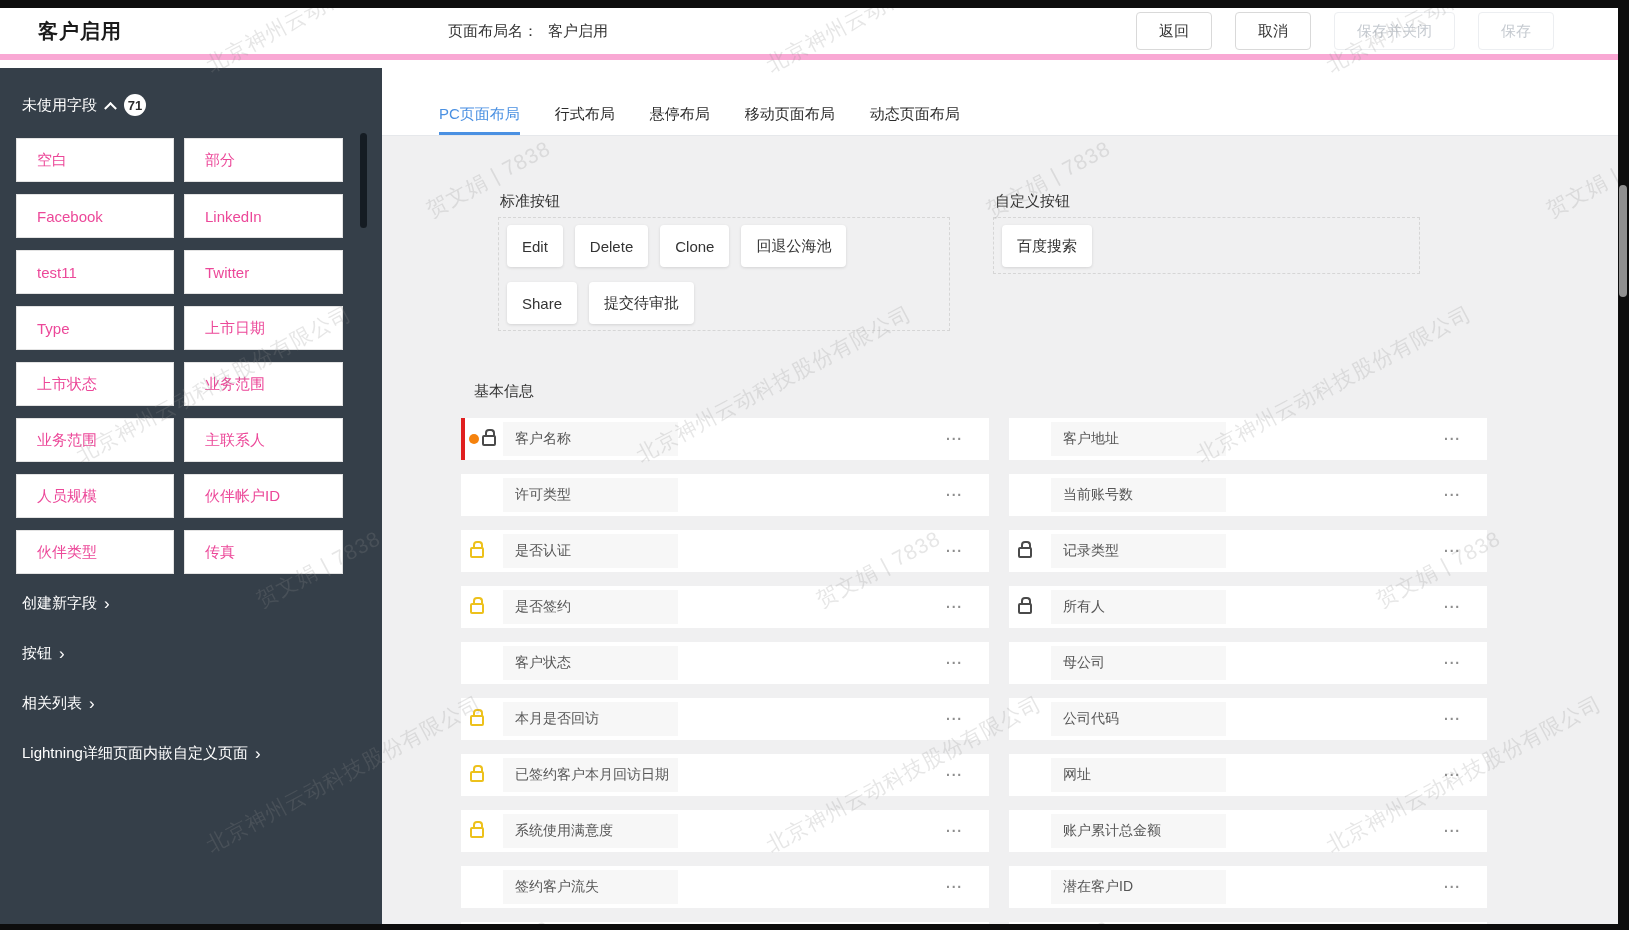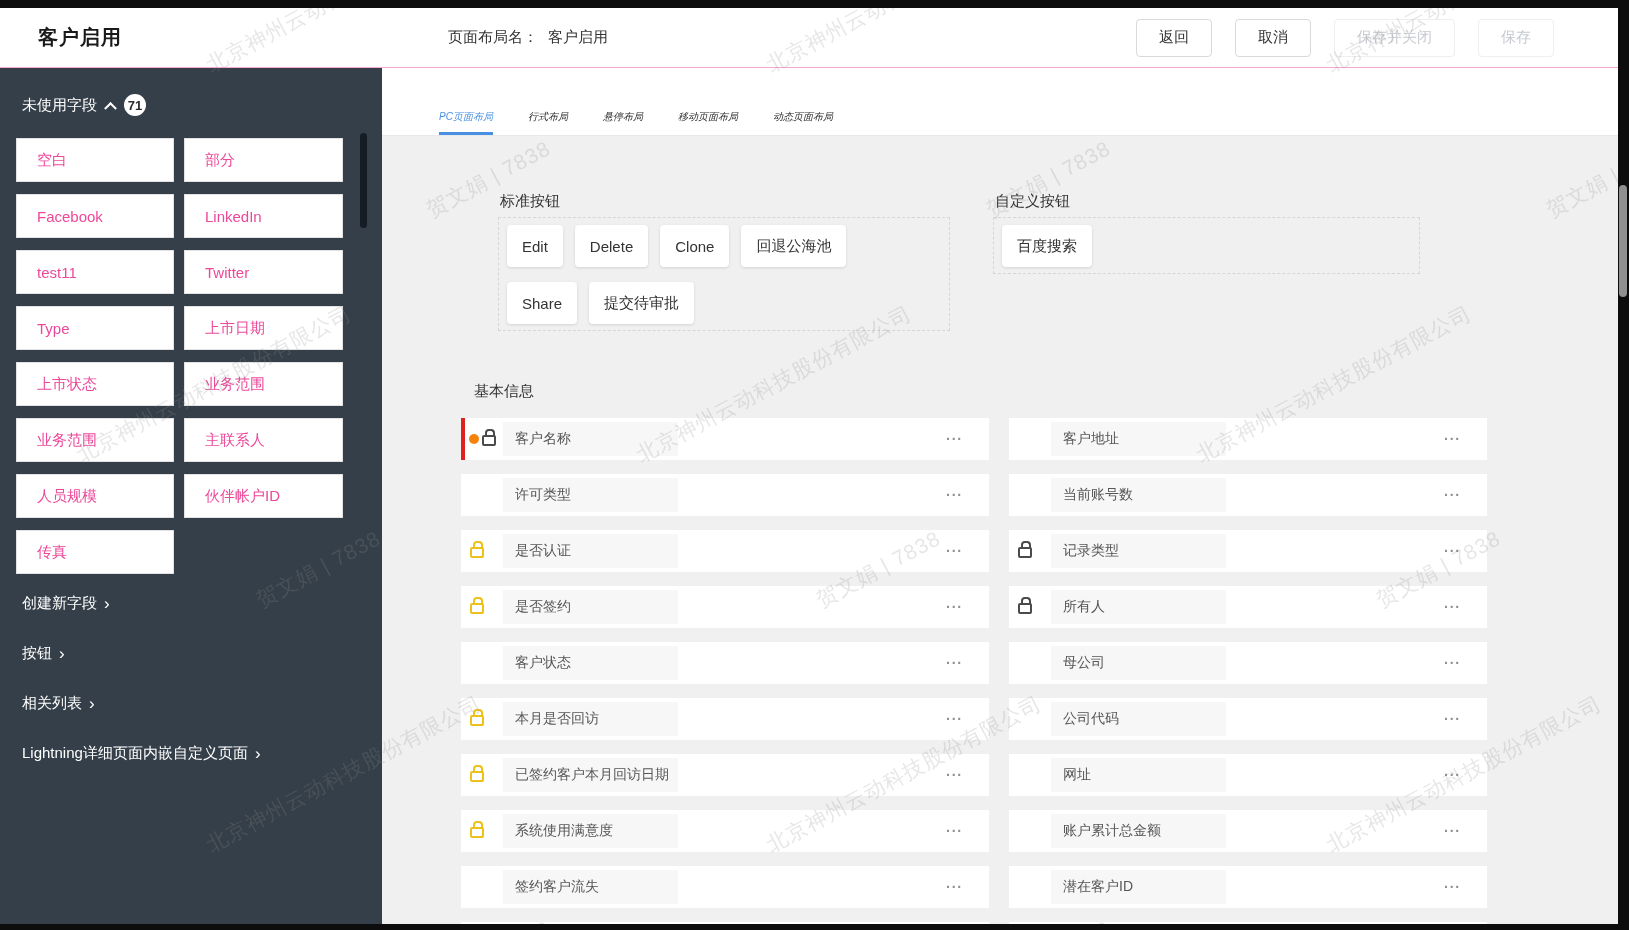--- a/index.html
+++ b/index.html
@@ -7,22 +7,22 @@
   body { font-family:"Liberation Sans","DejaVu Sans",sans-serif; }
   .page { position:relative; width:1629px; height:930px; background:#fff; overflow:hidden; }
 
   
   .frame-top    { position:absolute; left:0; top:0; width:1629px; height:8px; background:#0d0d0d; z-index:50; }
   .frame-bottom { position:absolute; left:0; top:924px; width:1629px; height:6px; background:#0d0d0d; z-index:50; }
   .frame-right  { position:absolute; left:1618px; top:0; width:11px; height:930px; background:#0d0d0d; z-index:50; }
   .main-thumb   { position:absolute; left:1px; top:185px; width:8px; height:112px; background:#909090; border-radius:4px; }
 
   
-  header { position:absolute; left:0; top:8px; width:1618px; height:60px; background:#fff;
-           border-bottom:1px solid #f9a8d4; display:flex; align-items:center; z-index:10; }
+  header { position:absolute; left:0; top:8px; width:1618px; height:52px; background:#fff;
+           border-bottom:6px solid #f9a8d4; display:flex; align-items:center; z-index:10; }
   .title { position:absolute; left:38px; font-size:20px; font-weight:bold; color:#1a1a1a; letter-spacing:1px; }
   .layout-name { position:absolute; left:448px; font-size:15px; color:#333; }
   .layout-name .val { margin-left:10px; }
   .header-actions { position:absolute; right:64px; display:flex; gap:23px;justify-content:flex-end; }
   .hbtn { height:38px; padding:0 22px; background:#fff; border:1px solid #d9d9d9; border-radius:4px;
           font-size:15px; color:#333; font-family:inherit; cursor:pointer; }
   .hbtn.disabled { color:#c5cad0; border-color:#eceef1; cursor:default; }
 
   
   aside { position:absolute; left:0; top:68px; width:382px; height:862px; background:#353f49; z-index:10; }
@@ -39,21 +39,21 @@
   .sb-thumb { position:absolute; left:360px; top:65px; width:7px; height:95px; background:#151c23; border-radius:4px; }
   .sb-links { position:absolute; left:22px; top:527px; }
   .sb-link { height:17px; margin-bottom:33px; color:#fff; font-size:15px; cursor:pointer;
              display:flex; align-items:center; gap:7px; white-space:nowrap; }
   .lchev { font-size:17px; line-height:14px; color:#fff; }
 
   
   main { position:absolute; left:382px; top:68px; width:1236px; height:862px; background:#f0f0f1; }
   .tabstrip { position:absolute; left:0; top:0; width:1236px; height:68px; background:#fff;
               border-bottom:1px solid #e6e8eb; display:flex; align-items:flex-end; padding-left:57px; }
-  .tab { font-size:10px; color:#2b2b2b; padding-bottom:11px; margin-right:35px; cursor:pointer; white-space:nowrap;font-style:italic; }
+  .tab { font-size:15px; color:#2b2b2b; padding-bottom:11px; margin-right:35px; cursor:pointer; white-space:nowrap; }
   .tab.active { color:#4a90e2; border-bottom:3px solid #4a90e2; padding-bottom:8px; }
 
   .content { position:absolute; left:0; top:68px; width:1236px; height:794px; background:#f0f0f1; }
   .sec-label { position:absolute; font-size:15px; color:#333; }
   .std-label    { left:118px; top:56px; }
   .custom-label { left:613px; top:56px; }
   .info-label   { left:92px;  top:246px; }
 
   .dash { position:absolute; border:1px dashed #d6d6d6; padding:7px 8px; }
   .std-box    { left:116px; top:81px; width:452px; height:114px; }
@@ -121,20 +121,21 @@
         <div class="chip">test11</div>
         <div class="chip">Twitter</div>
         <div class="chip">Type</div>
         <div class="chip">上市日期</div>
         <div class="chip">上市状态</div>
         <div class="chip">业务范围</div>
         <div class="chip">业务范围</div>
         <div class="chip">主联系人</div>
         <div class="chip">人员规模</div>
         <div class="chip">伙伴帐户ID</div>
+        <div class="chip">伙伴类型</div>
         <div class="chip">传真</div>
       </div>
     <div class="sb-thumb"></div>
     <nav class="sb-links" id="sb-links">
         <div class="sb-link">
           <span>创建新字段</span>
           <span class="lchev">›</span>
         </div>
         <div class="sb-link">
           <span>按钮</span>

